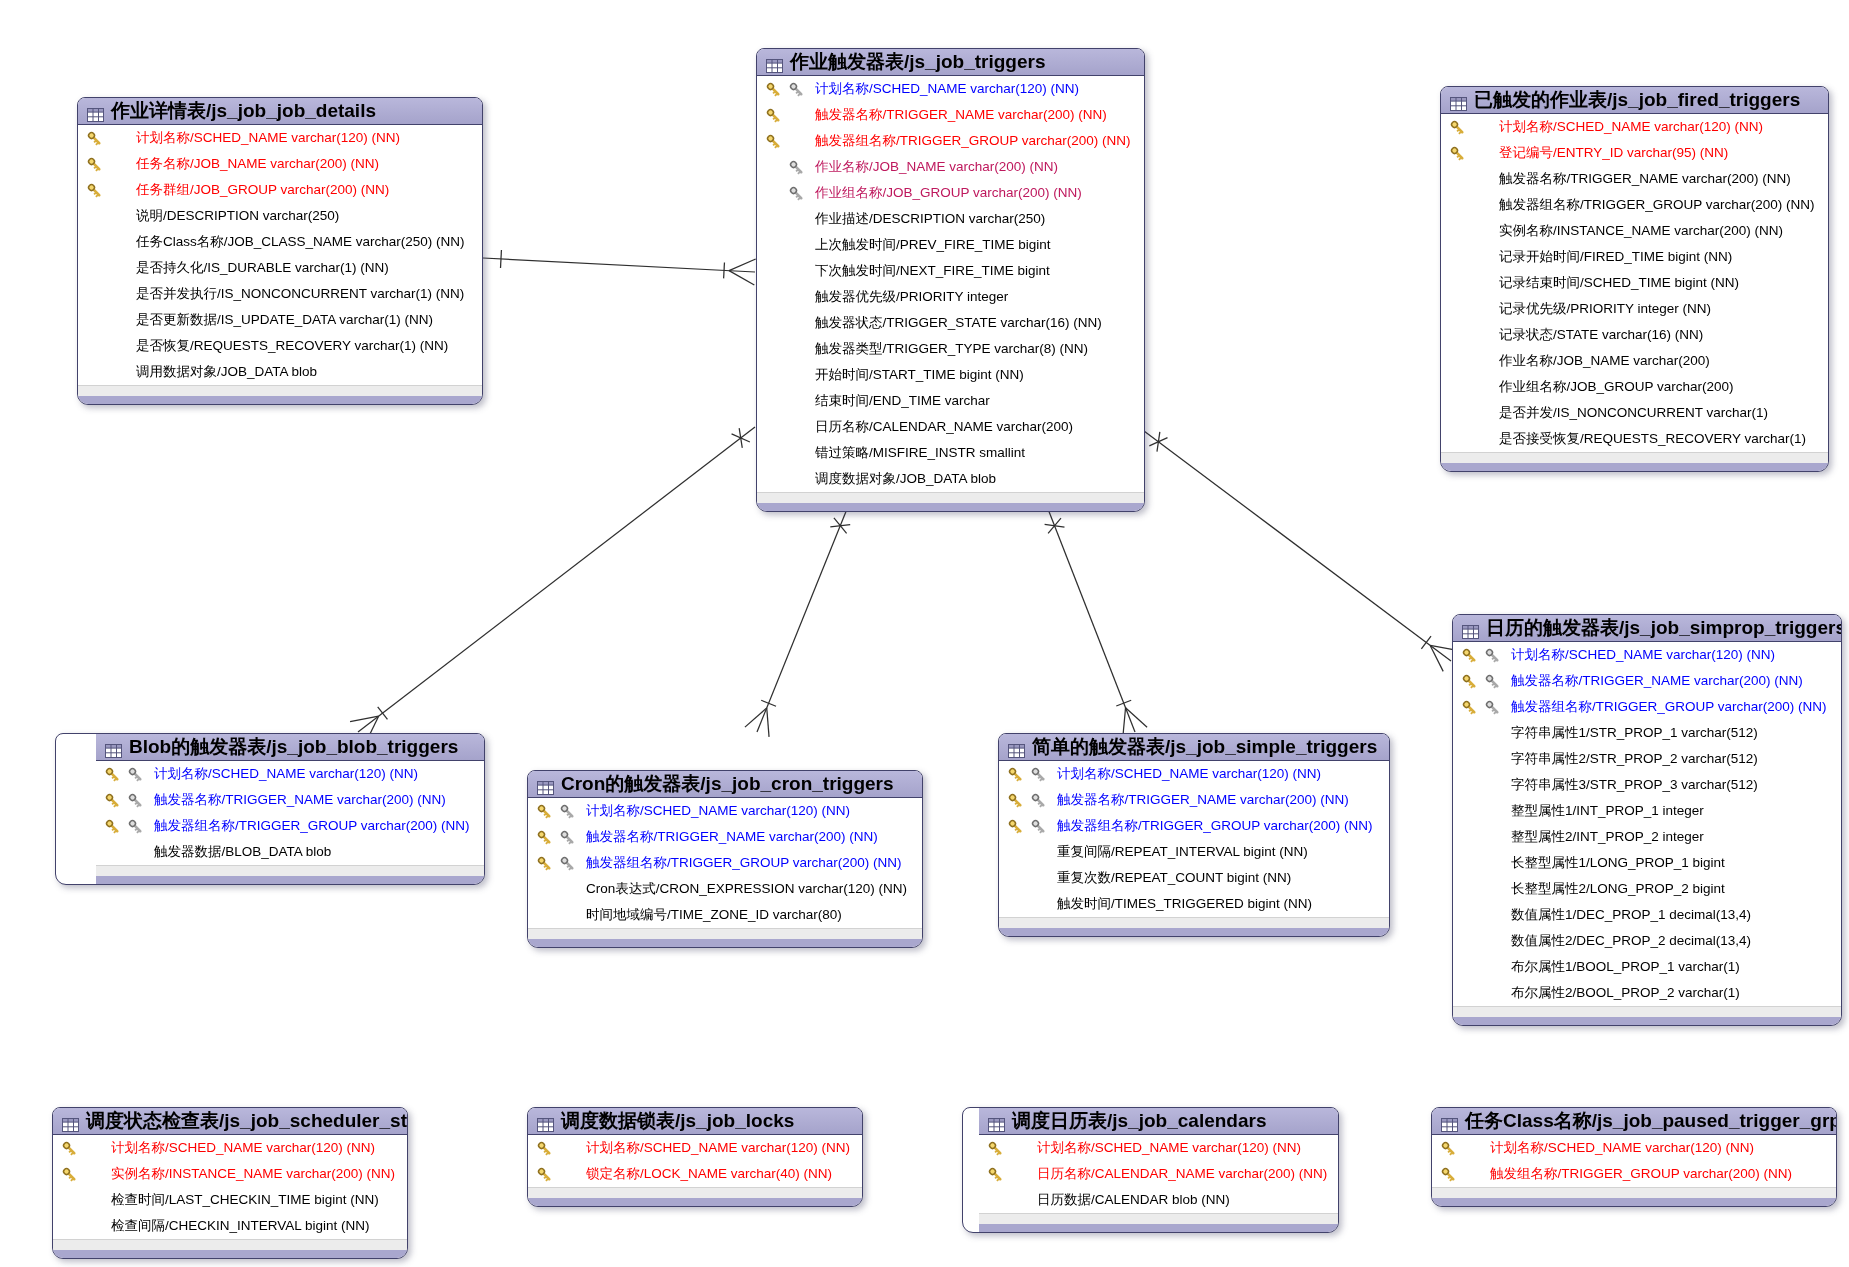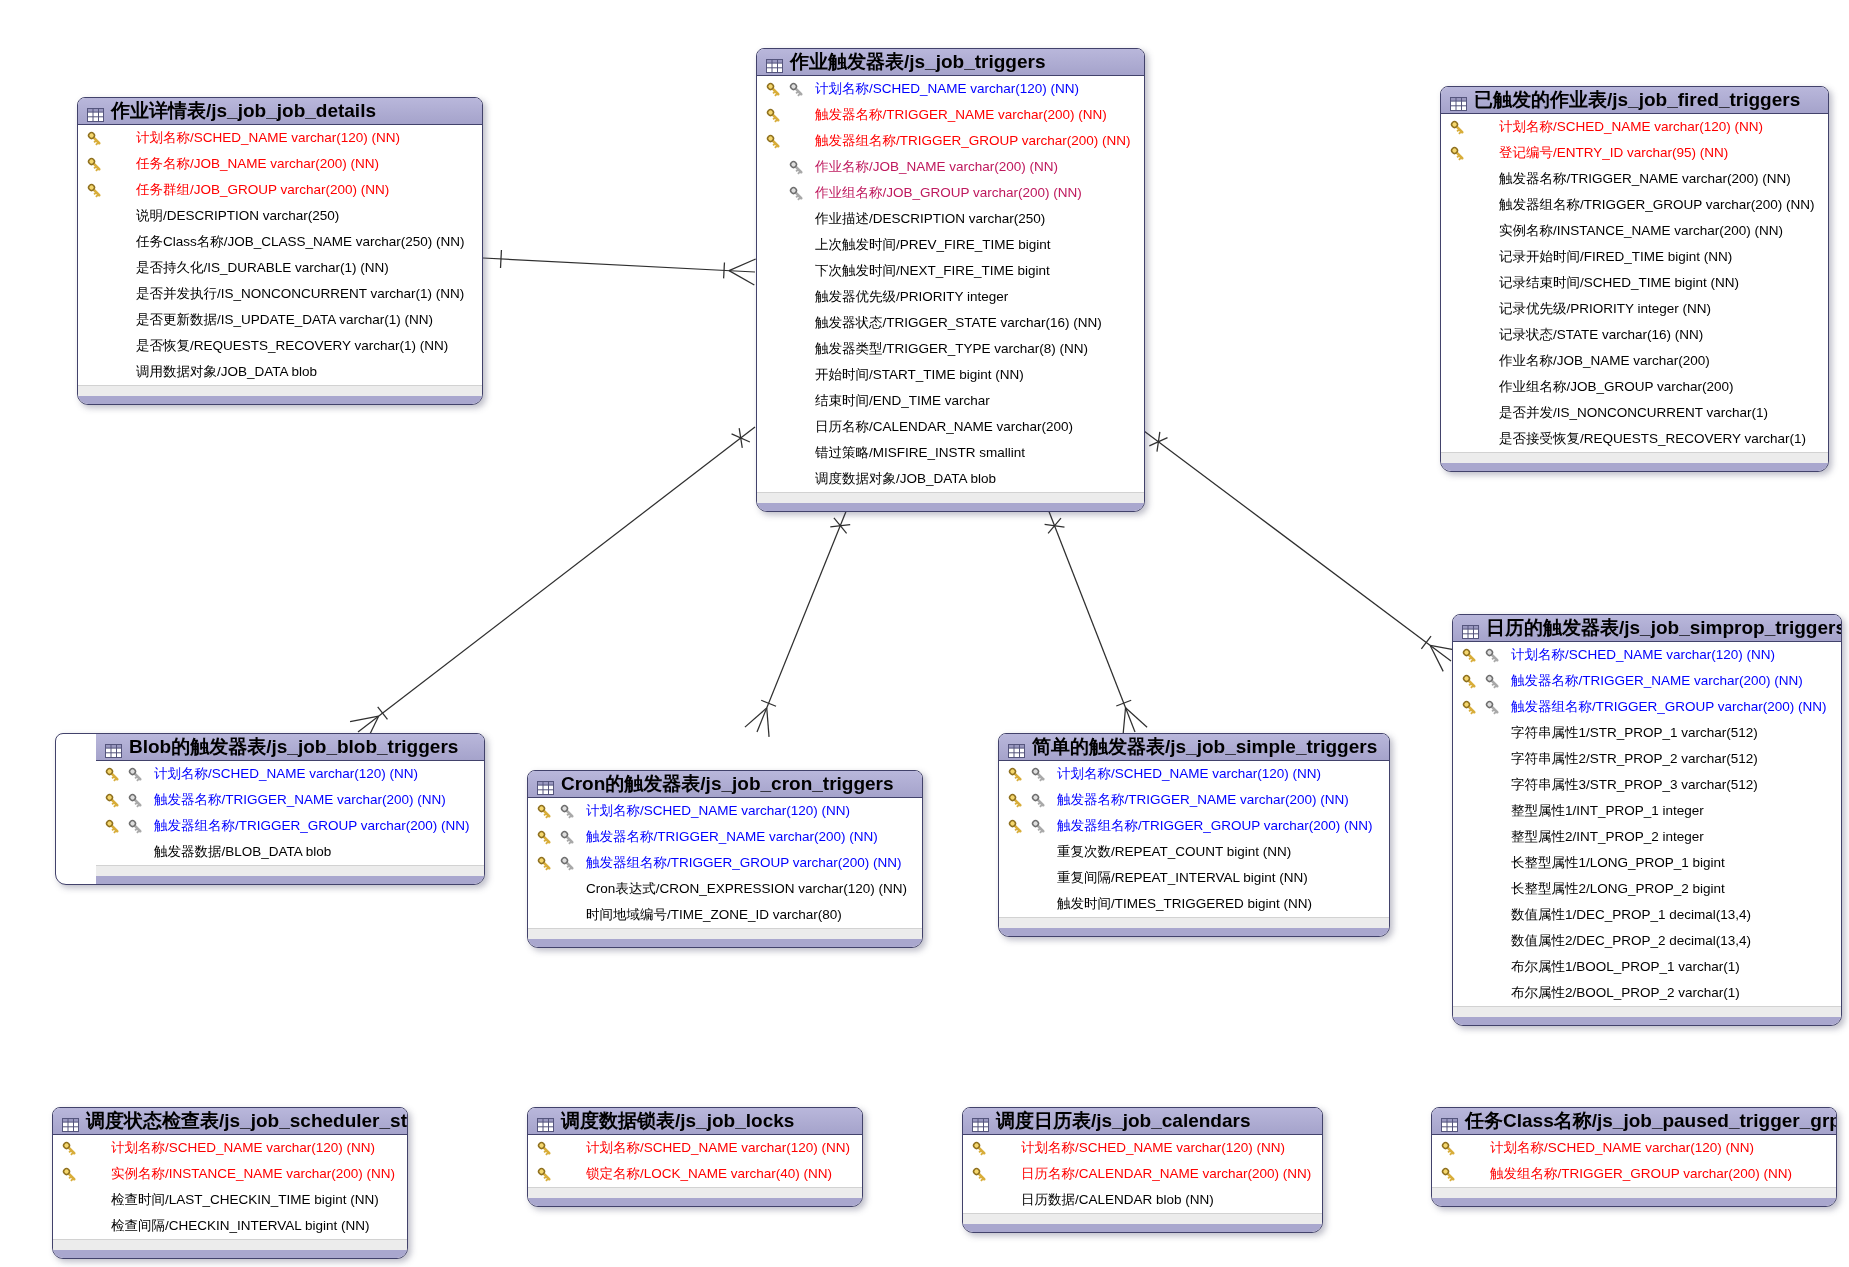--- a/index.html
+++ b/index.html
@@ -542,26 +542,26 @@
               <g transform="rotate(45 8.5 8.5)">
                 <line x1="7" y1="8.5" x2="15.2" y2="8.5" stroke="#a9a9a9" stroke-width="2.6" stroke-linecap="round"></line>
                 <line x1="11" y1="8.5" x2="11" y2="11.6" stroke="#a9a9a9" stroke-width="1.8"></line>
                 <line x1="14" y1="8.5" x2="14" y2="12" stroke="#a9a9a9" stroke-width="1.8"></line>
                 <circle cx="4.3" cy="8.5" r="2.9" fill="#dedede" stroke="#6f6f6f" stroke-width="1.5"></circle>
               </g>
             </svg></span>
           <span class="ftext c-pkfk">触发器组名称/TRIGGER_GROUP varchar(200) (NN)</span>
         </div>
         <div class="row">
+          <span class="ftext c-plain">重复间隔/REPEAT_INTERVAL bigint (NN)</span>
+        </div>
+        <div class="row">
           <span class="ftext c-plain">重复次数/REPEAT_COUNT bigint (NN)</span>
         </div>
         <div class="row">
-          <span class="ftext c-plain">重复间隔/REPEAT_INTERVAL bigint (NN)</span>
-        </div>
-        <div class="row">
           <span class="ftext c-plain">触发时间/TIMES_TRIGGERED bigint (NN)</span>
         </div>
       </div>
       <div class="ft-gray"></div>
       <div class="ft-bar"></div>
     </div>
     <div class="table" style="left: 1452px; top: 614px; width: 388px;">
       <div class="hdr">
         <span class="tbl-icon"><svg width="17" height="14" viewBox="0 0 17 14">
             <rect x="0.5" y="0.5" width="16" height="13" fill="#ffffff" stroke="#55557d"></rect>
@@ -742,21 +742,21 @@
                 <line x1="14" y1="8.5" x2="14" y2="12" stroke="#d8ad3a" stroke-width="1.8"></line>
                 <circle cx="4.3" cy="8.5" r="2.9" fill="#f5d76e" stroke="#8f7120" stroke-width="1.5"></circle>
               </g>
             </svg></span>
           <span class="ftext c-pk">锁定名称/LOCK_NAME varchar(40) (NN)</span>
         </div>
       </div>
       <div class="ft-gray"></div>
       <div class="ft-bar"></div>
     </div>
-    <div class="table" style="left: 962px; top: 1107px; width: 359px;">
+    <div class="table" style="left: 962px; top: 1107px; width: 359px; padding-left: 16px;">
       <div class="hdr">
         <span class="tbl-icon"><svg width="17" height="14" viewBox="0 0 17 14">
             <rect x="0.5" y="0.5" width="16" height="13" fill="#ffffff" stroke="#55557d"></rect>
             <rect x="0.5" y="0.5" width="16" height="3.6" fill="#9a98c0" stroke="#55557d"></rect>
             <line x1="6" y1="0.5" x2="6" y2="13.5" stroke="#55557d"></line>
             <line x1="11.5" y1="0.5" x2="11.5" y2="13.5" stroke="#55557d"></line>
             <line x1="0.5" y1="8.8" x2="16.5" y2="8.8" stroke="#55557d"></line>
           </svg></span>
         <span class="title">调度日历表/js_job_calendars</span>
       </div>

